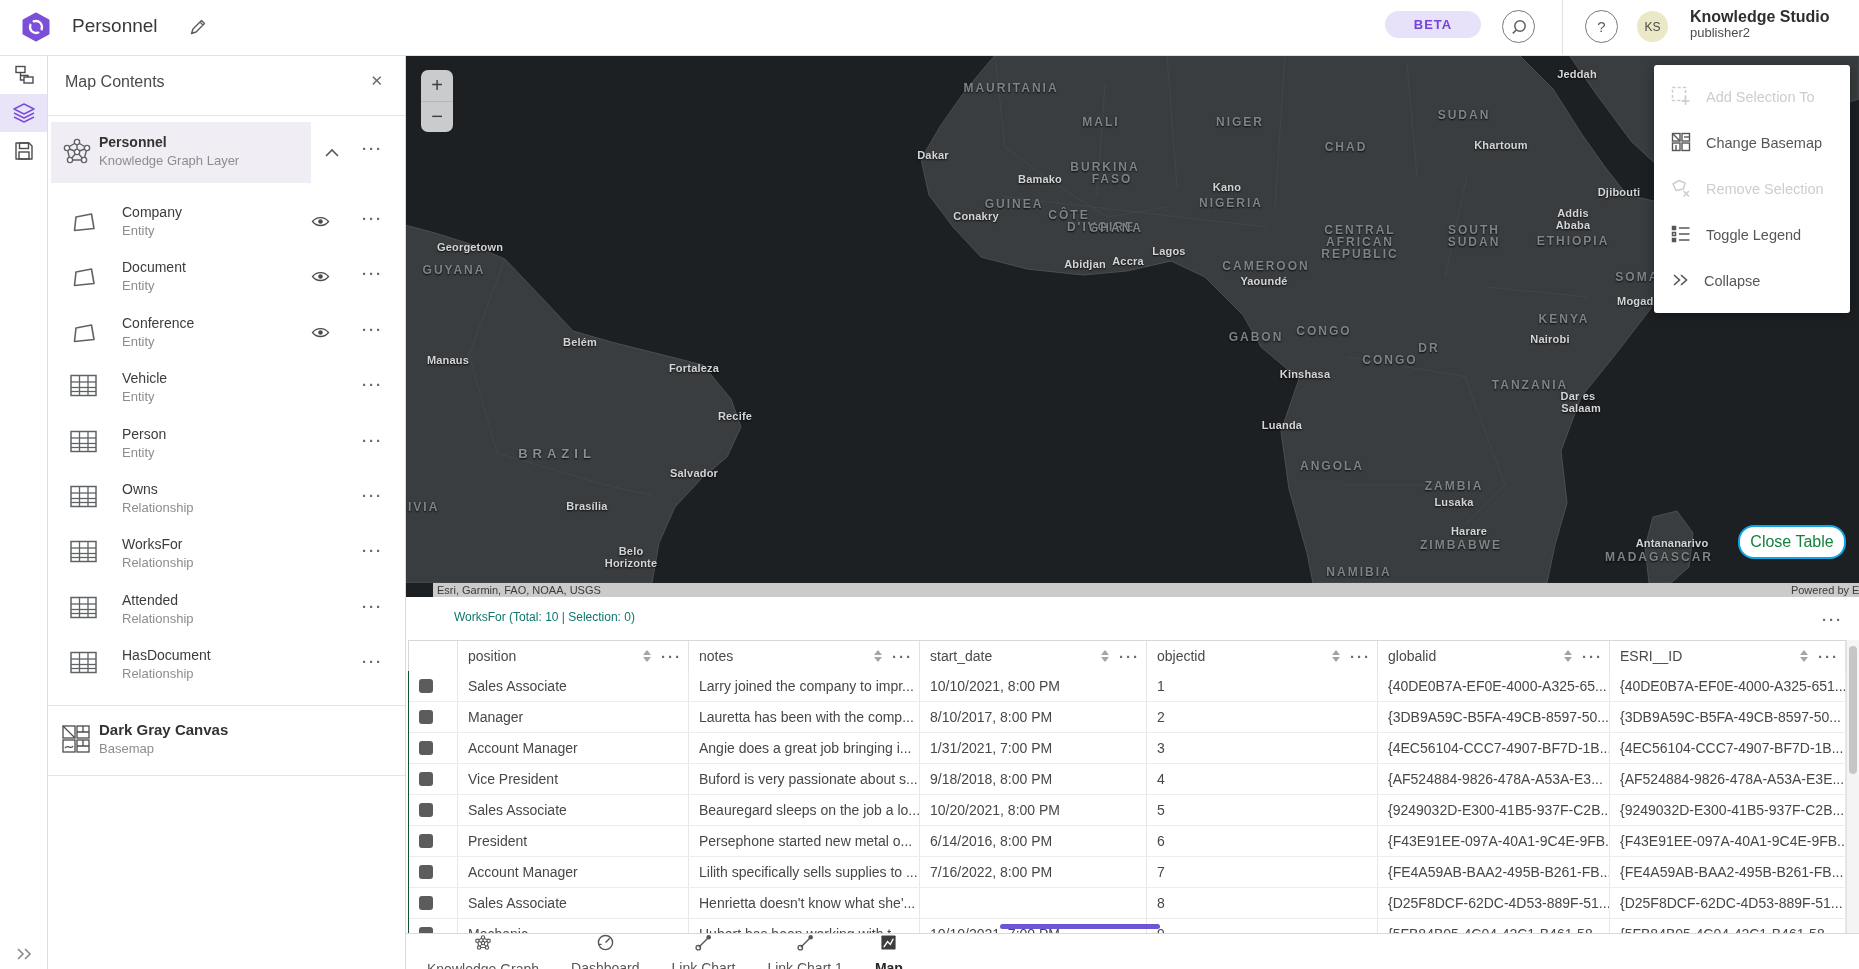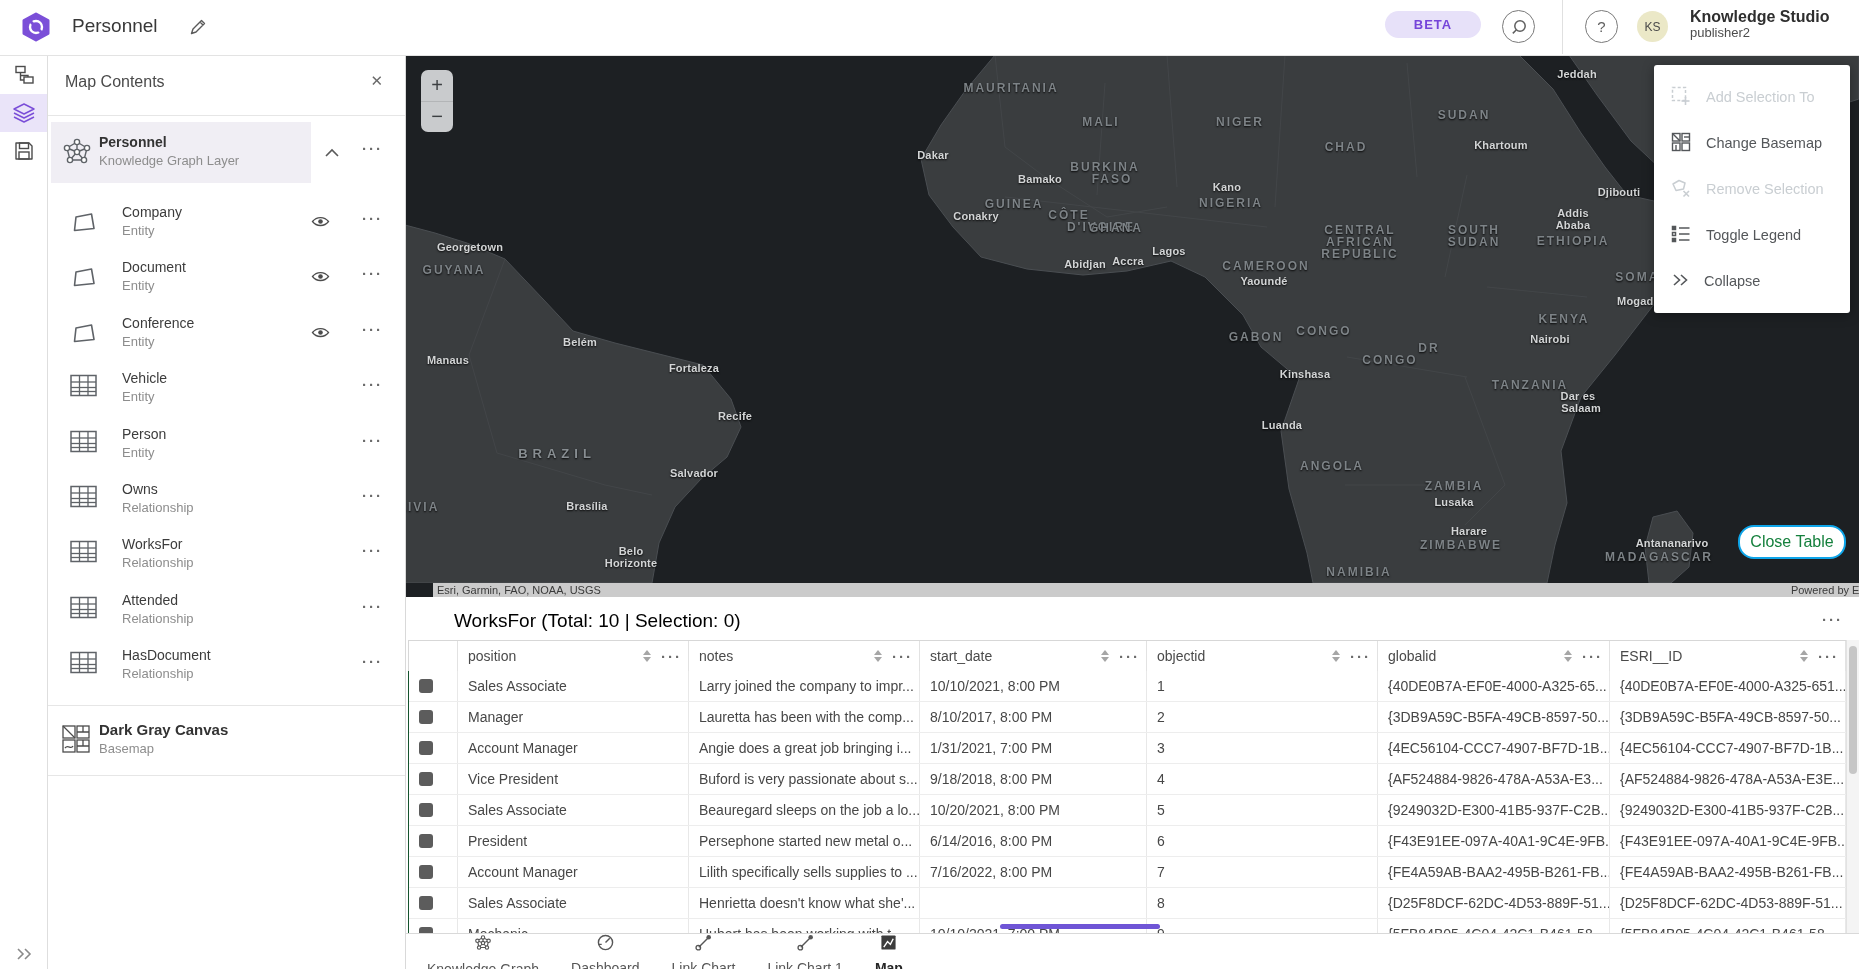--- a/index.html
+++ b/index.html
@@ -66,21 +66,21 @@
   .attrbar .src{padding-left:4px;}
   .attrbar .pow{margin-left:auto;padding-right:16px;}
   .close-table{position:absolute;left:1333px;top:470px;width:104px;height:30px;background:#fff;border:2px solid #0ea5e9;
                border-radius:16px;color:#15803d;font-size:16px;display:flex;align-items:center;justify-content:center;z-index:7;cursor:pointer;}
   .ctxmenu{position:absolute;left:1249px;top:10px;width:196px;background:#fff;border-radius:3px;
            box-shadow:0 2px 12px rgba(0,0,0,.35);padding:9px 0;z-index:10;}
   .mi{height:46px;display:flex;align-items:center;gap:15px;padding:0 17px;font-size:14.5px;color:#54575a;cursor:pointer;}
   .mi.disabled{color:#c9ced2;cursor:default;}
   
   .tablewrap{position:absolute;left:405px;top:597px;width:1454px;height:336px;background:#fff;overflow:hidden;z-index:8;}
-  .tbl-title{position:absolute;left:49px;top:13px;font-size:19px;color:#000000;}
+  .tbl-title{position:absolute;left:49px;top:13px;font-size:12px;color:#0f766e;}
   .tbl-kebab{position:absolute;right:16px;top:14px;}
   .thead{position:absolute;left:3px;top:43px;height:30px;display:flex;border-top:1px solid #d7d7d7;border-bottom:1px solid #d7d7d7;border-left:1px solid #d7d7d7;background:#fff;}
   .th{display:flex;align-items:center;font-size:14px;color:#4a4a4a;border-right:1px solid #e2e2e2;padding:0 6px 0 10px;box-sizing:border-box;}
   .th .lbl{flex:1;overflow:hidden;white-space:nowrap;}
   .sorter{display:flex;flex-direction:column;gap:2px;margin-right:10px;}
   .tri-up{width:0;height:0;border-left:4px solid transparent;border-right:4px solid transparent;border-bottom:5px solid #a6a6a6;}
   .tri-dn{width:0;height:0;border-left:4px solid transparent;border-right:4px solid transparent;border-top:5px solid #a6a6a6;}
   .tbody{position:absolute;left:3px;top:74px;border-left:1px solid #14532d;}
   .tr{display:flex;height:30px;border-bottom:1px solid #ededed;background:#fff;}
   .td{display:flex;align-items:center;font-size:14px;color:#474747;border-right:1px solid #e8e8e8;

